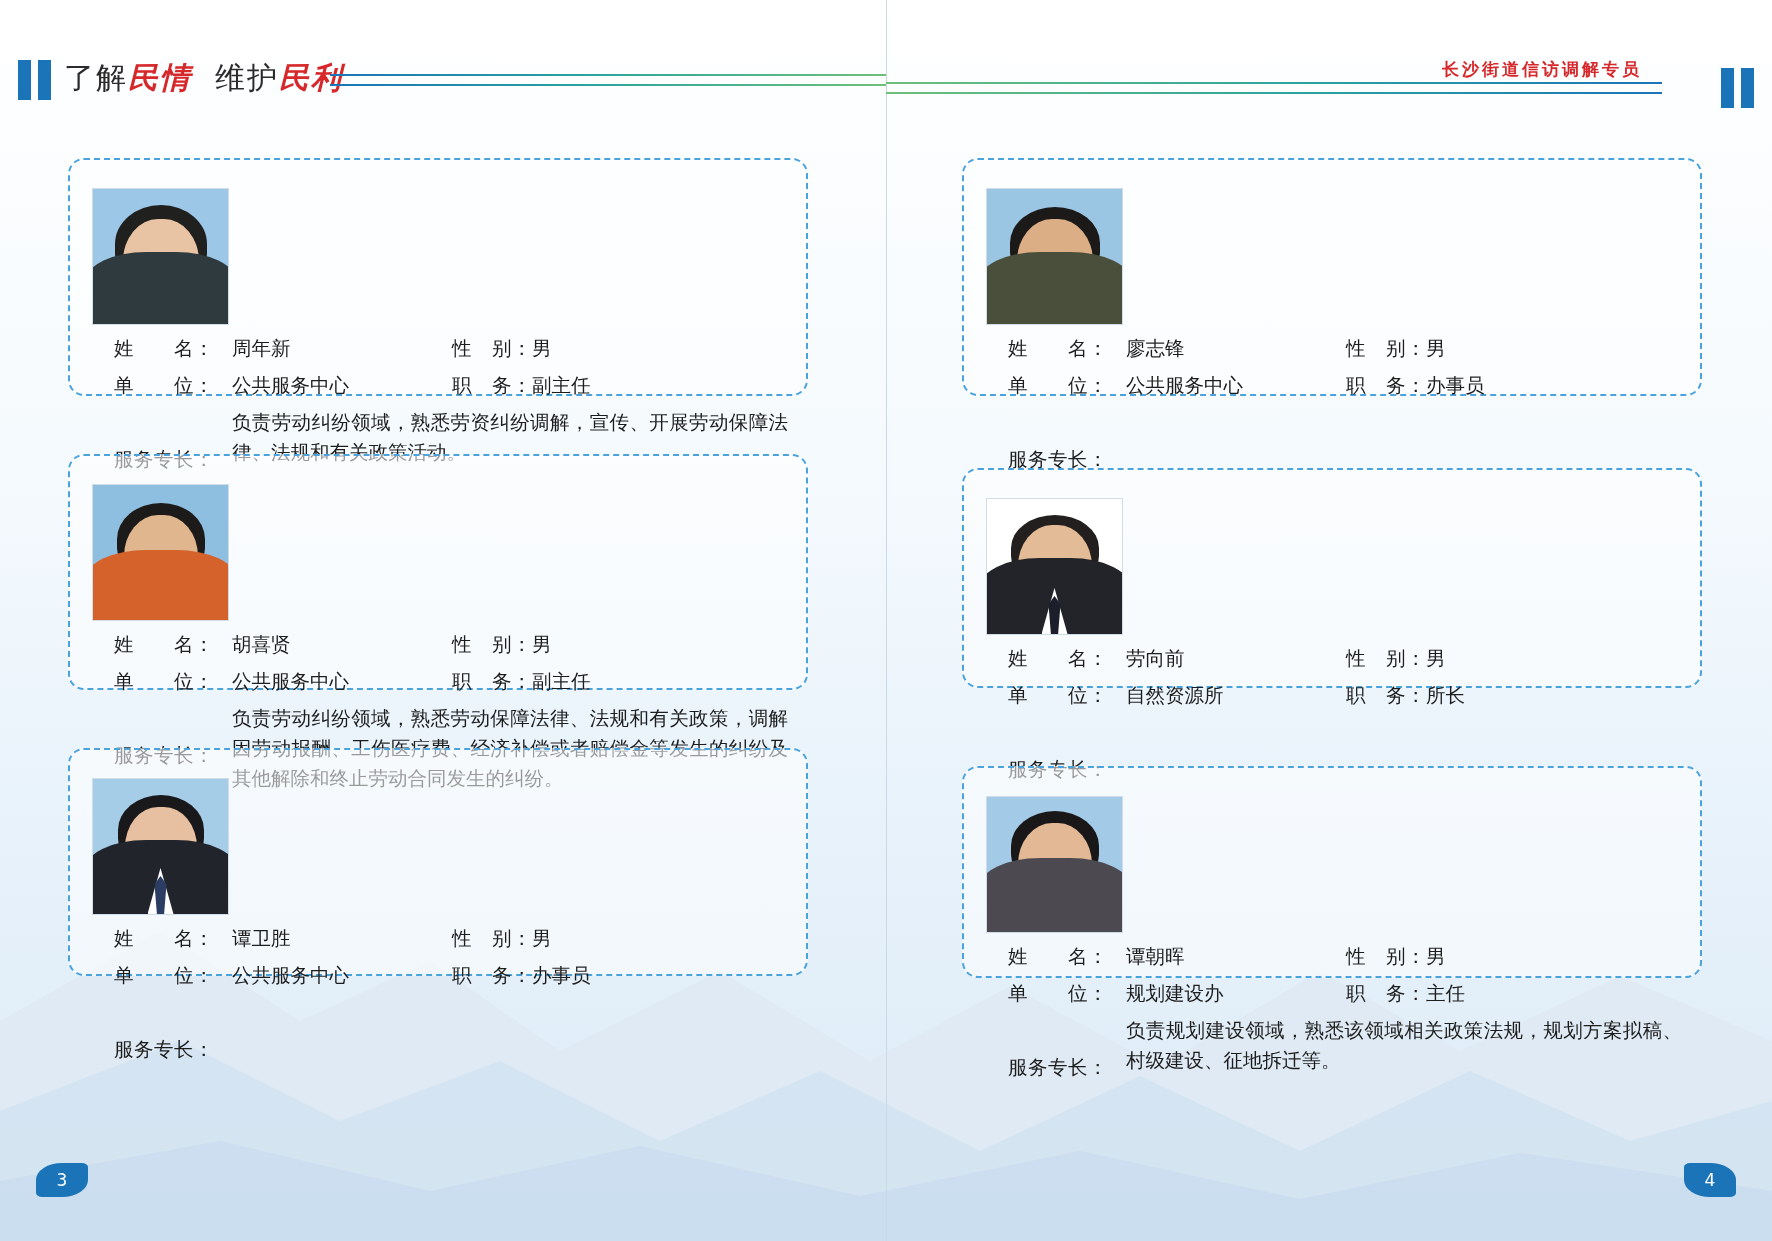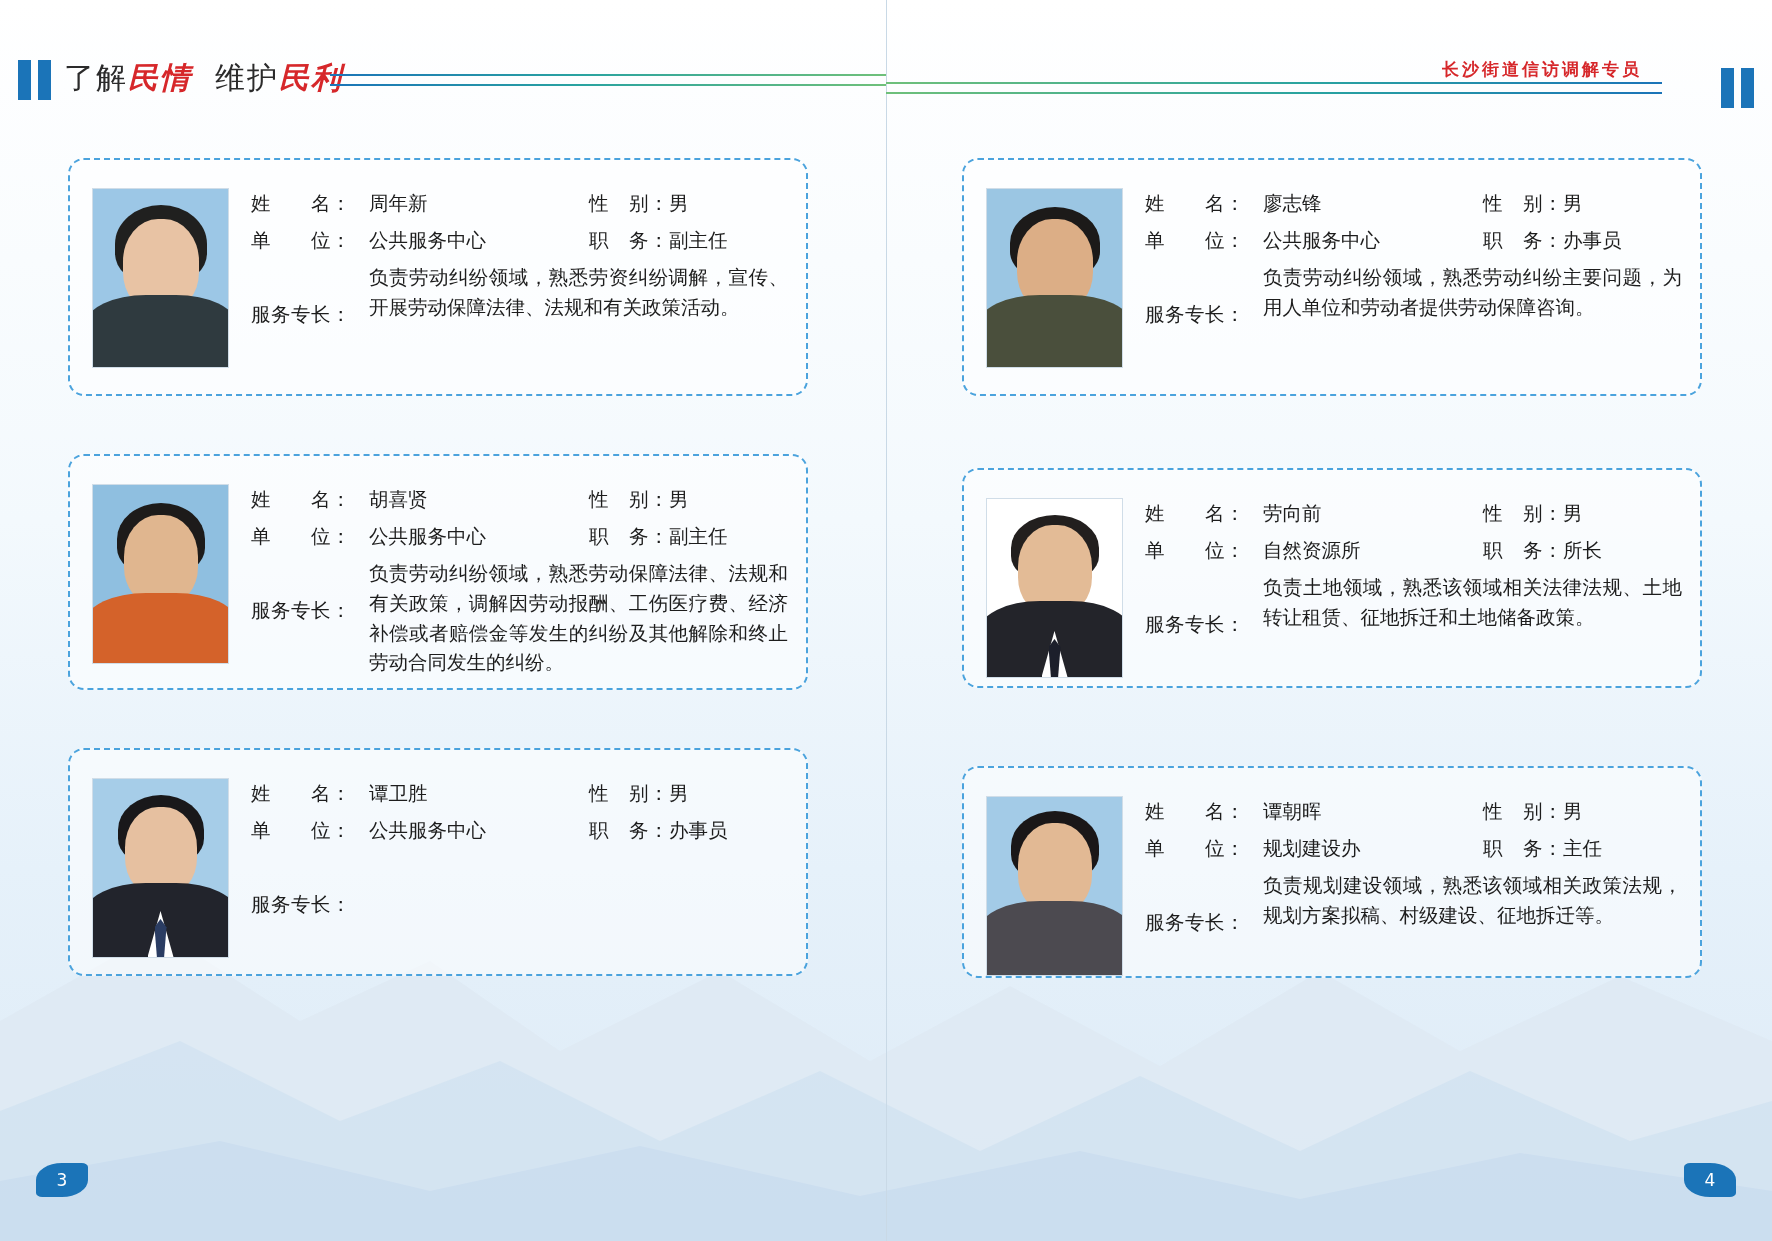--- a/index.html
+++ b/index.html
@@ -148,20 +148,21 @@
   .card {
     position: absolute;
     left: 68px;
     width: 740px;
     border: 2px dashed #4ba3dd;
     border-radius: 16px;
     background: rgba(255,255,255,0.55);
     box-sizing: border-box;
     padding: 20px 18px 20px 22px;
     display: flex;
+    flex-direction: column;
   }
   .page-right .card { left: 76px; }
 
   .card.c1 { top: 158px; height: 238px; }
   .card.c2 { top: 454px; height: 236px; }
   .card.c3 { top: 748px; height: 228px; }
 
   .page-right .card.c1 { top: 158px; height: 238px; }
   .page-right .card.c2 { top: 468px; height: 220px; }
   .page-right .card.c3 { top: 766px; height: 212px; }
@@ -429,21 +430,20 @@
           <span class="val2">男</span>
         </div>
         <div class="row">
           <span class="lbl">单　　位：</span>
           <span class="val">公共服务中心</span>
           <span class="lbl2">职　务：</span>
           <span class="val2">办事员</span>
         </div>
         <div class="row-spec">
           <span class="lbl">服务专长：</span>
-          <span class="txt">负责劳动纠纷领域，熟悉劳动纠纷主要问题，为用人单位和劳动者提供劳动保障咨询。</span>
         </div>
       </div>
     </div>
 
     <div class="card c2">
       <div class="photo" style="background:#ffffff;">
         <div class="hair" style="top:16px;width:88px;height:66px;background:#221f1e;"></div>
         <div class="head" style="top:26px;width:74px;height:90px;background:#e3bb96;"></div>
         <div class="body" style="width:152px;height:76px;background:#23242a;"></div>
         <div class="collar"></div>
@@ -457,21 +457,20 @@
           <span class="val2">男</span>
         </div>
         <div class="row">
           <span class="lbl">单　　位：</span>
           <span class="val">自然资源所</span>
           <span class="lbl2">职　务：</span>
           <span class="val2">所长</span>
         </div>
         <div class="row-spec">
           <span class="lbl">服务专长：</span>
-          <span class="txt">负责土地领域，熟悉该领域相关法律法规、土地转让租赁、征地拆迁和土地储备政策。</span>
         </div>
       </div>
     </div>
 
     <div class="card c3">
       <div class="photo" style="background:#a3cbe7;">
         <div class="hair" style="top:14px;width:88px;height:70px;background:#1a1718;"></div>
         <div class="head" style="top:26px;width:74px;height:90px;background:#e2b994;"></div>
         <div class="body" style="width:152px;height:74px;background:#4c4a50;"></div>
       </div>

